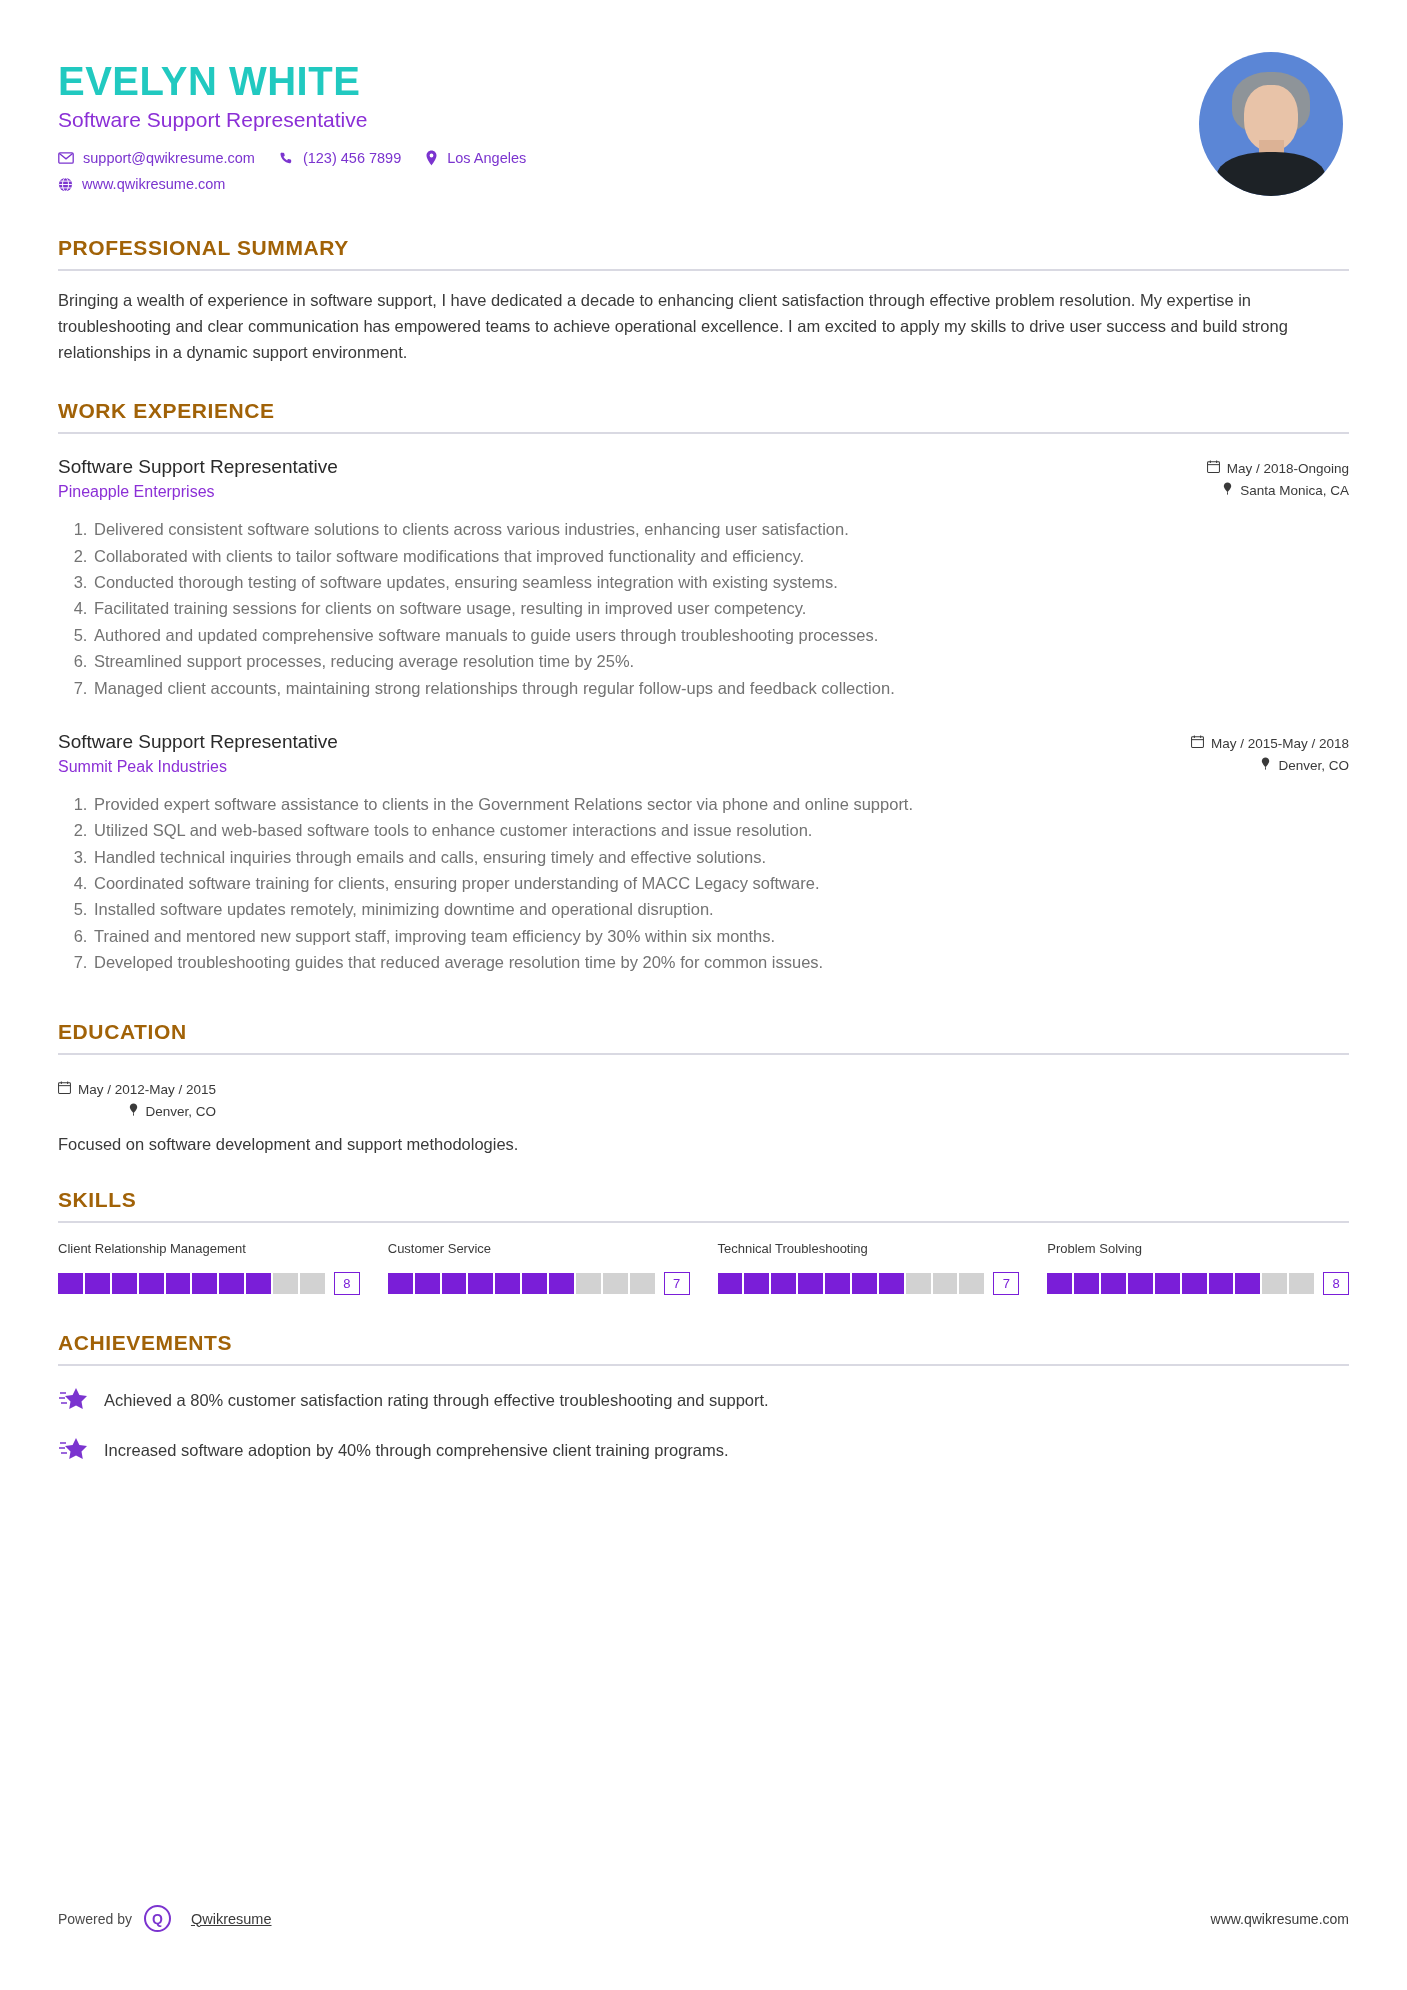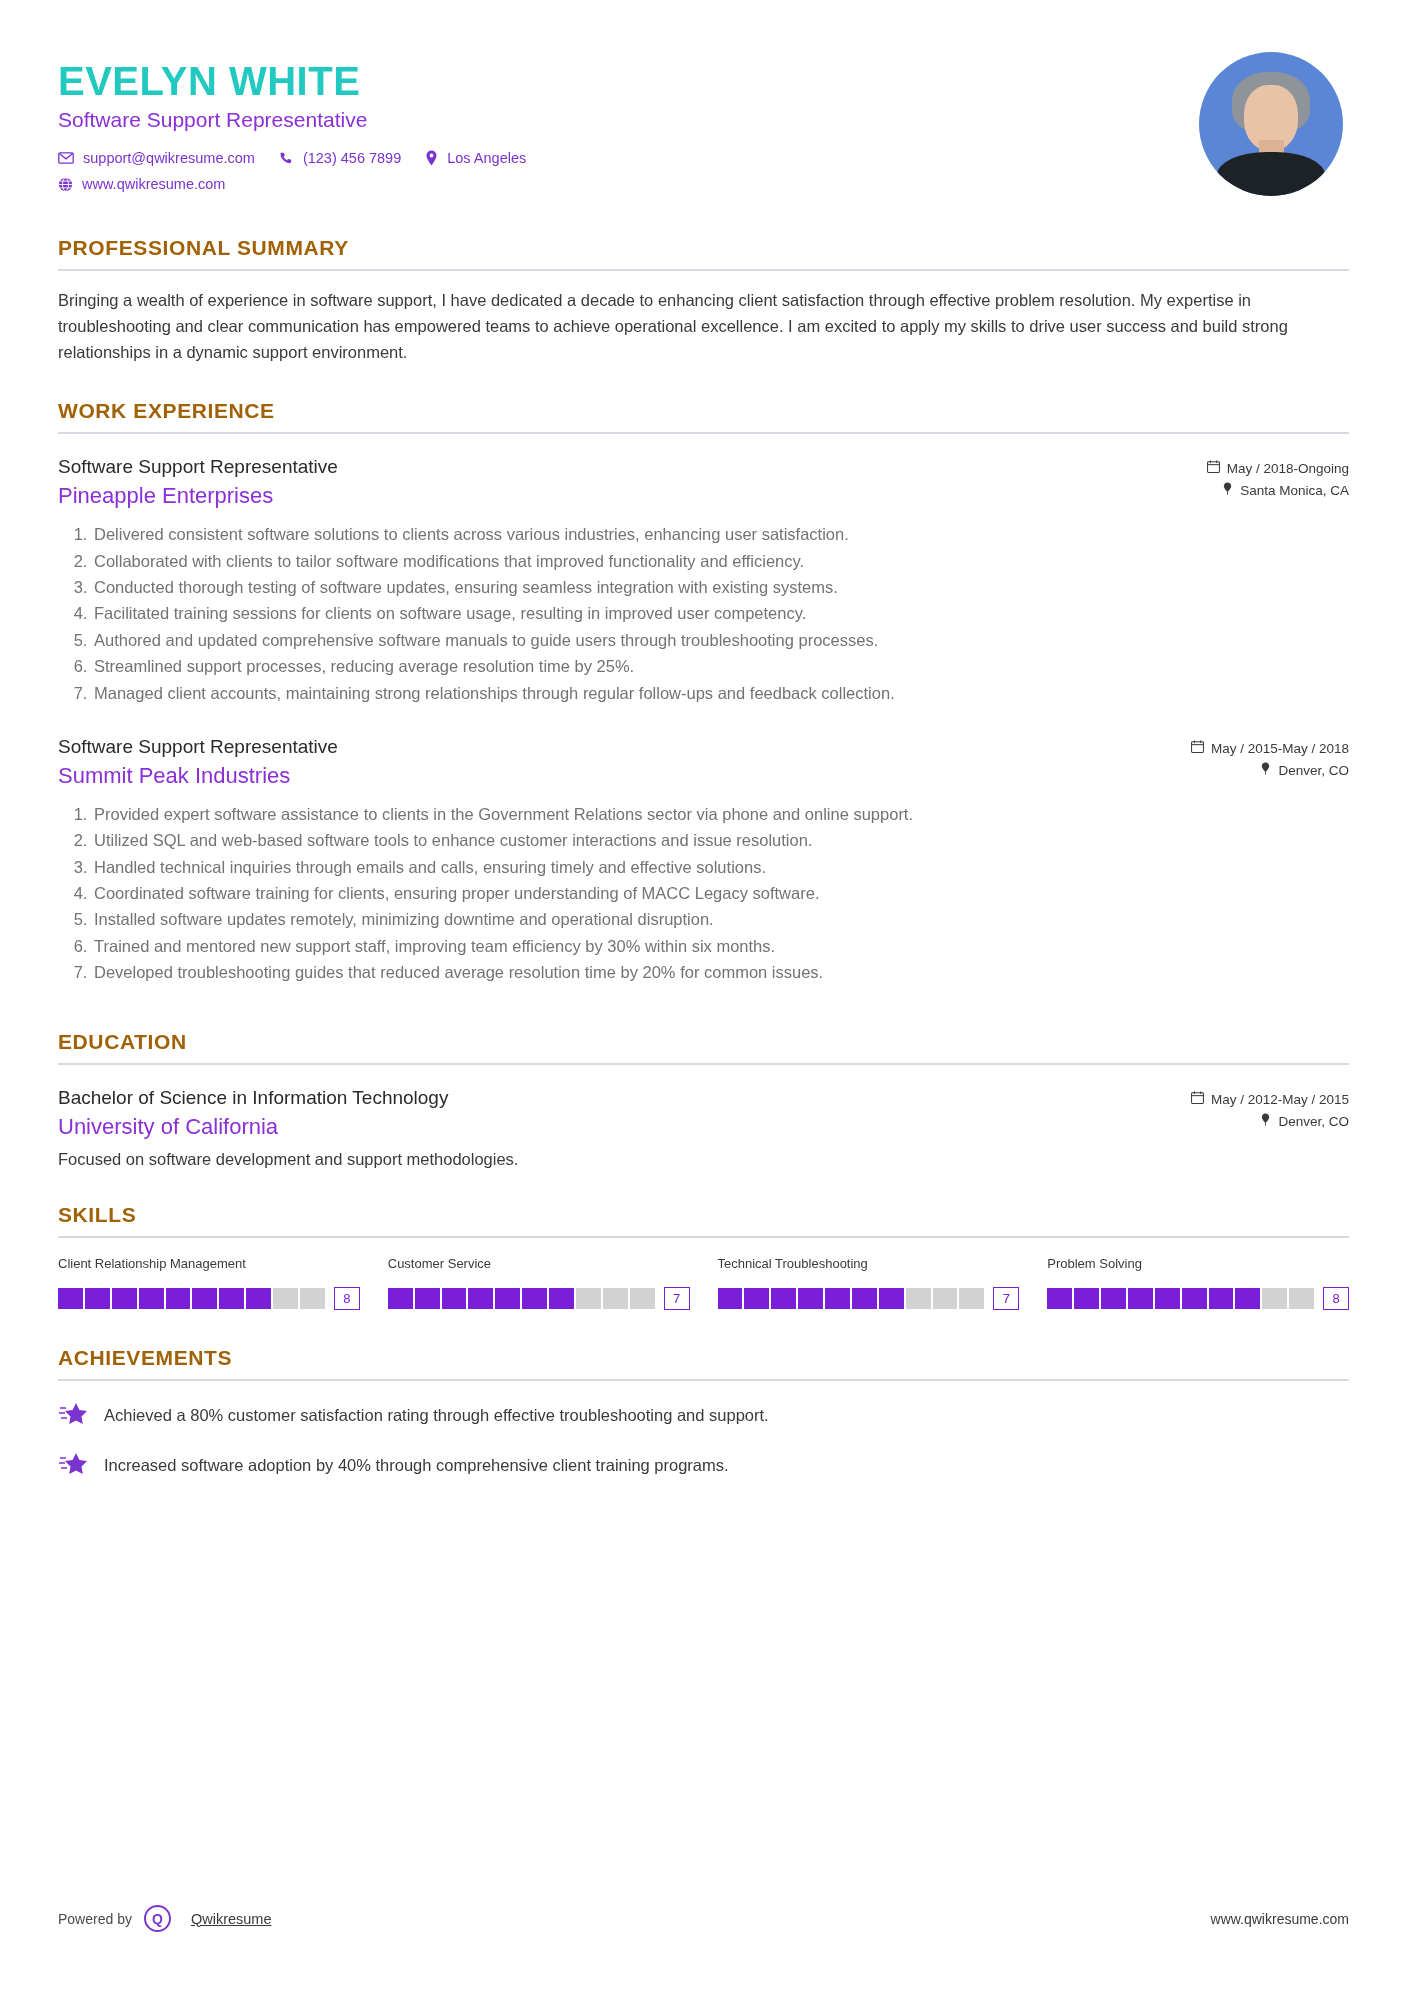--- a/index.html
+++ b/index.html
@@ -120,21 +120,21 @@
     justify-content: space-between;
     align-items: flex-start;
   }
   .entry-title {
     font-size: 19px;
     color: #2a2a2a;
     margin: 0;
     font-weight: 400;
   }
   .entry-org {
-    font-size: 22px;
+    font-size: 16px;
     color: #8b2fd6;
     margin: 5px 0 0 0;
   }
   .entry-meta { text-align: right; padding-top: 4px; }
   .meta-line {
     font-size: 13.5px;
     color: #3a3a3a;
     display: flex;
     align-items: flex-end;
     justify-content: flex-end;
@@ -401,24 +401,20 @@
       </ol>
     </div>
   </div>
 
   <div class="section" style="margin-top:44px;">
     <div class="section-title">EDUCATION</div>
     <div class="rule"></div>
 
     <div class="entry">
       <div class="entry-head">
-        <div>
-          <div class="entry-title">Bachelor of Science in Information Technology</div>
-          <div class="entry-org">University of California</div>
-        </div>
         <div class="entry-meta">
           <div class="meta-line">
             <span>
               <svg width="13" height="13" viewBox="0 0 14 14">
                   <rect x="0.6" y="2" width="12.8" height="11.4" rx="1" fill="none" stroke="#3a3a3a" stroke-width="1.1"></rect>
                   <path d="M0.6 5h12.8" stroke="#3a3a3a" stroke-width="1.1"></path>
                   <path d="M3.6 0.6v2.6M10.4 0.6v2.6" stroke="#3a3a3a" stroke-width="1.1"></path>
                 </svg>
             </span>
             <span>May / 2012-May / 2015</span>

